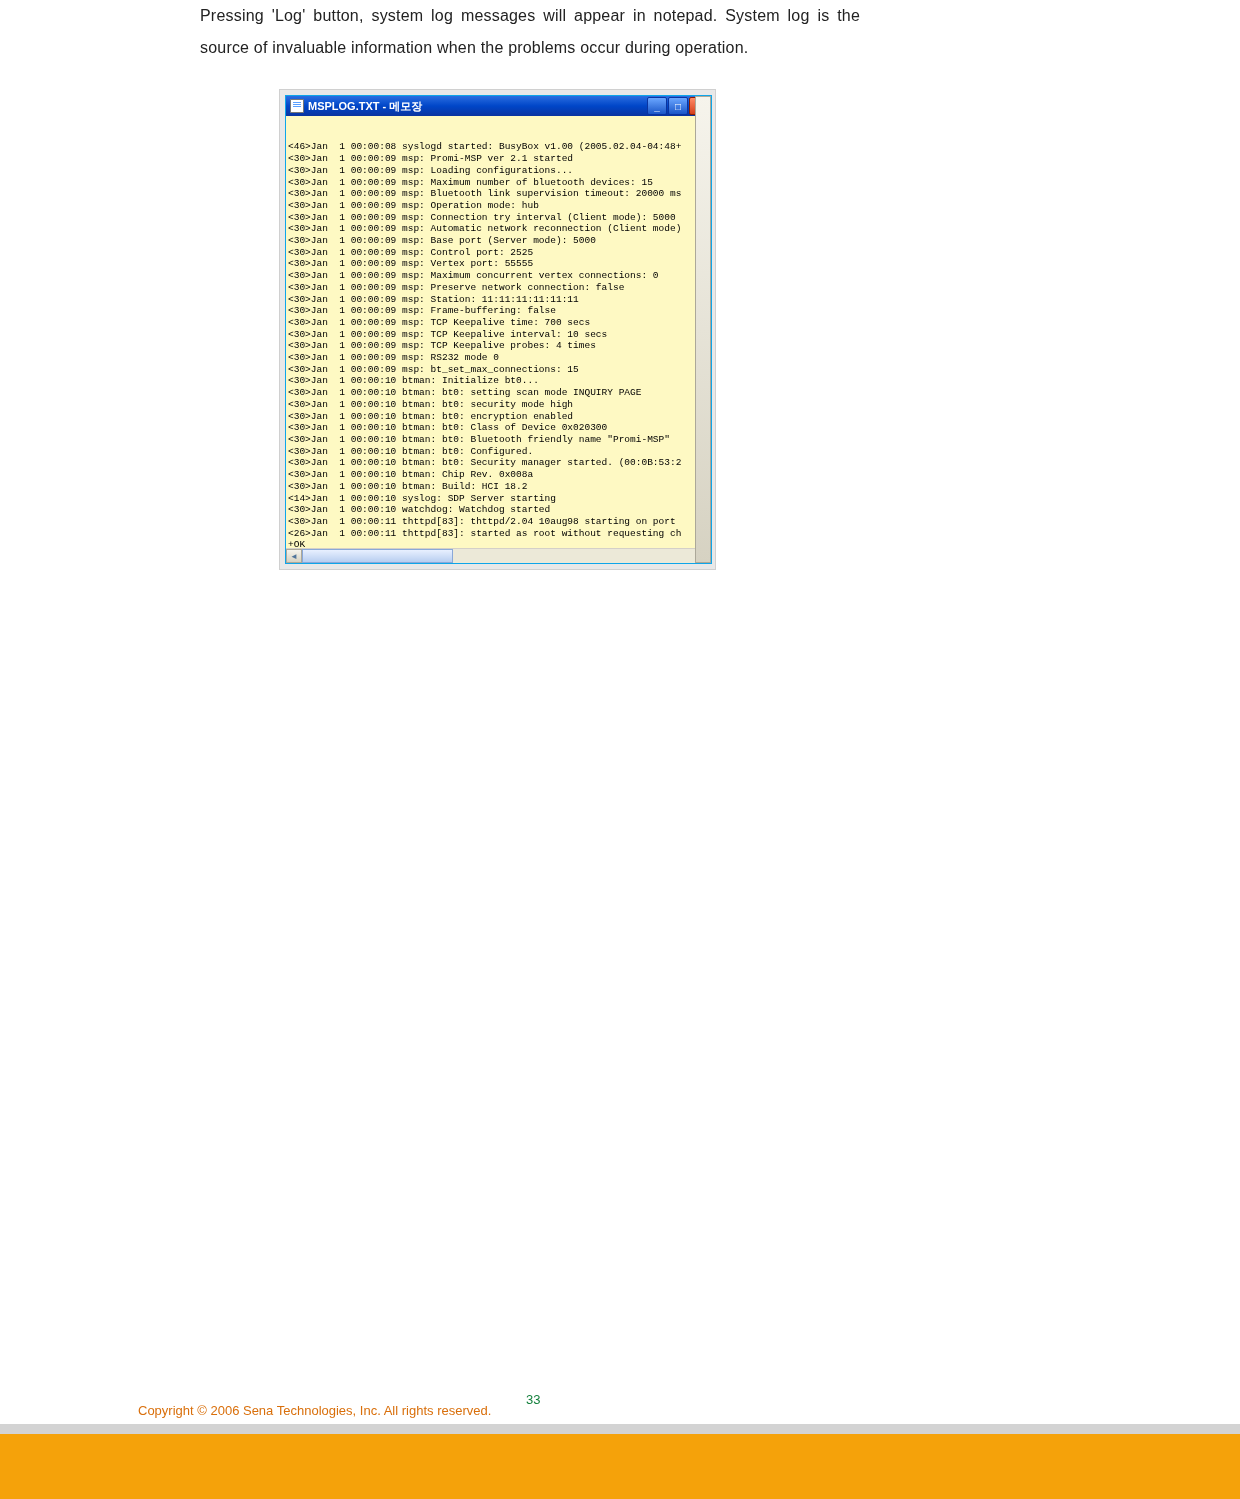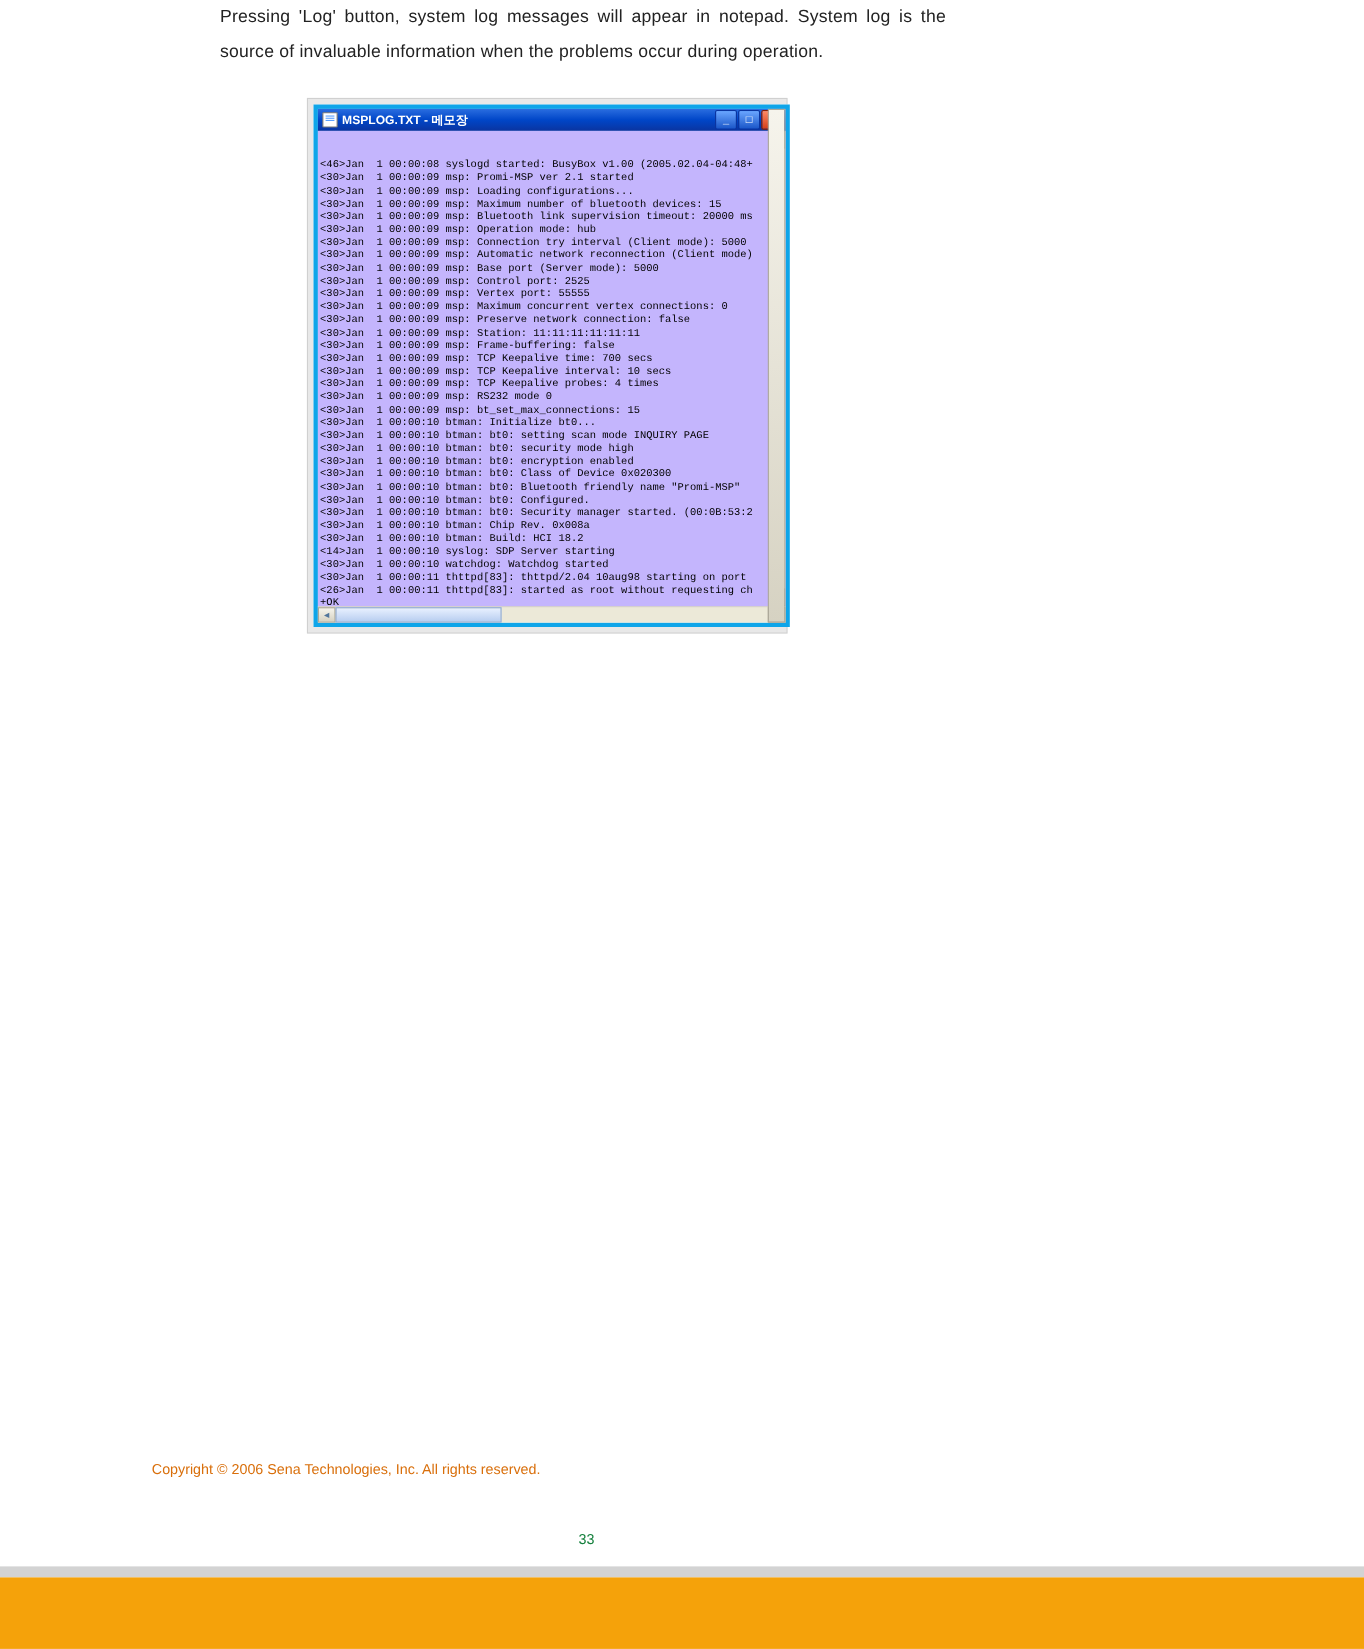--- a/index.html
+++ b/index.html
@@ -31,21 +31,21 @@
     top: 90px;
     width: 425px;
     padding: 5px;
     background: #e8e8e8;
     box-shadow: 0 0 0 1px #d0d0d0;
   }
   .win {
     position: relative;
     width: 100%;
     background: #fff;
-    border: 4px solid #0ea5e9;
+    border: 1px solid #0ea5e9;
   }
   .titlebar {
     display: flex;
     align-items: center;
     justify-content: space-between;
     height: 20px;
     background: linear-gradient(to bottom, #2a6de0 0%, #0046c8 50%, #0a34a0 100%);
     color: #fff;
     font-family: Tahoma, sans-serif;
     font-size: 11px;
@@ -104,21 +104,21 @@
     color: #333;
     display: flex;
     gap: 10px;
   }
   .log-area {
     position: relative;
     font-family: "Courier New", monospace;
     font-size: 9.5px;
     line-height: 11.7px;
     color: #000;
-    background: #c4b5fd;
+    background: #fef9c3;
     padding: 2px 2px 0 2px;
     white-space: pre;
     overflow: hidden;
     height: 430px;
   }
   .vscroll {
     position: absolute;
     right: 0; top: 0; bottom: 0;
     width: 14px;
     background: #ece9d8;
@@ -145,21 +145,21 @@
   .hscroll .thumb{
     position:absolute; left:0; top:0; bottom:0; width:38%;
     background:linear-gradient(to bottom,#e8f0ff,#b8cef0);
     border:1px solid #8aa8d8;
   }
   .hscroll .grip{position:absolute;right:0;top:0;bottom:0;width:14px;
     background:linear-gradient(to bottom,#f6f4ec,#d6d2c2);border:1px solid #aca899;}
   .footer-copy {
     position: absolute;
     left: 138px;
-    top: 1328px;
+    top: 1403px;
     font-size: 13px;
     color: #d96f0b;
   }
   .footer-pn {
     position: absolute;
     left: 526px;
     top: 1392px;
     font-size: 13px;
     color: #15803d;
   }

